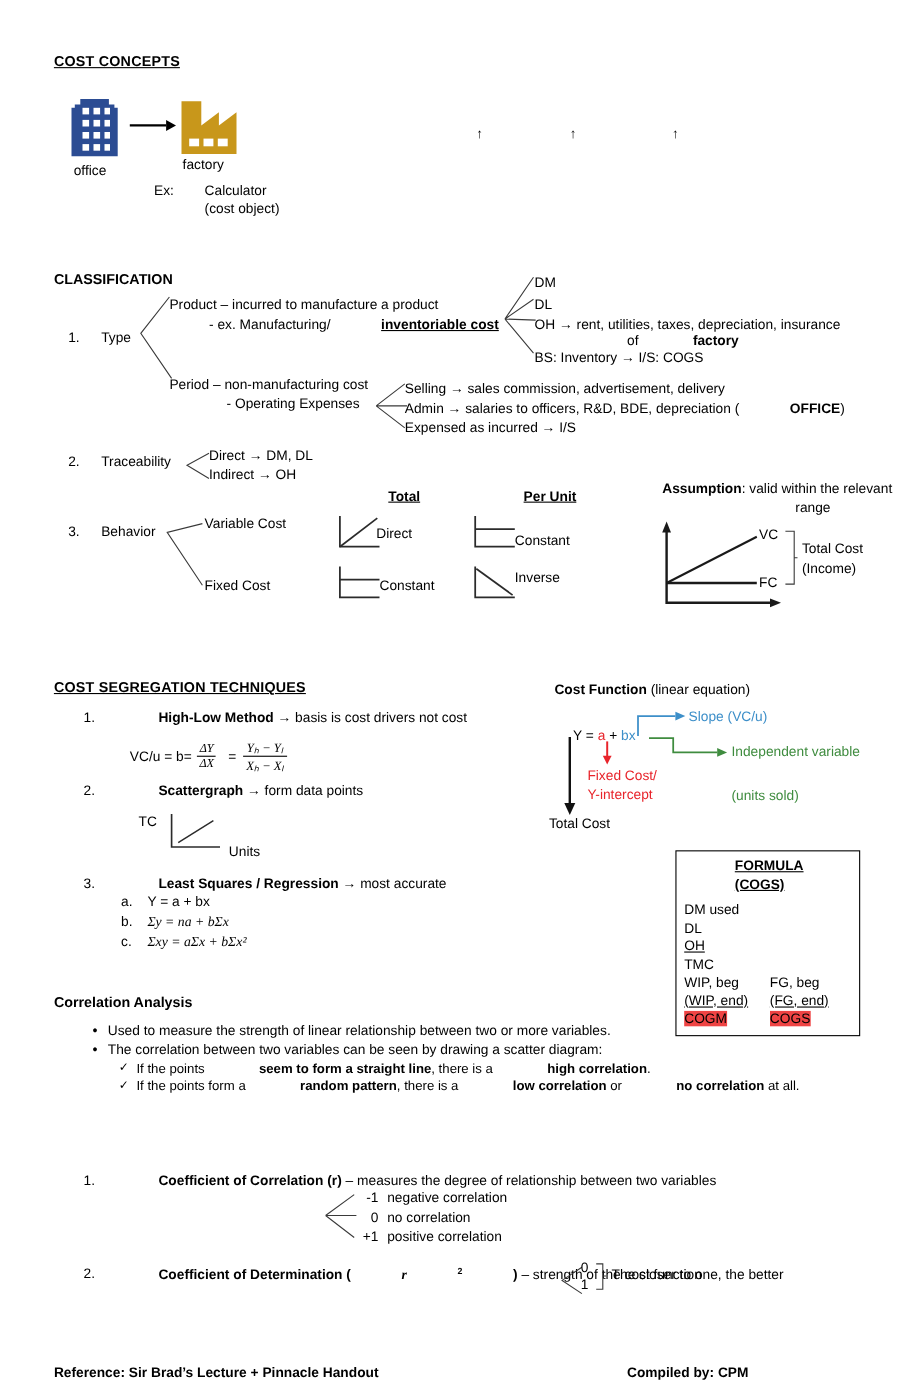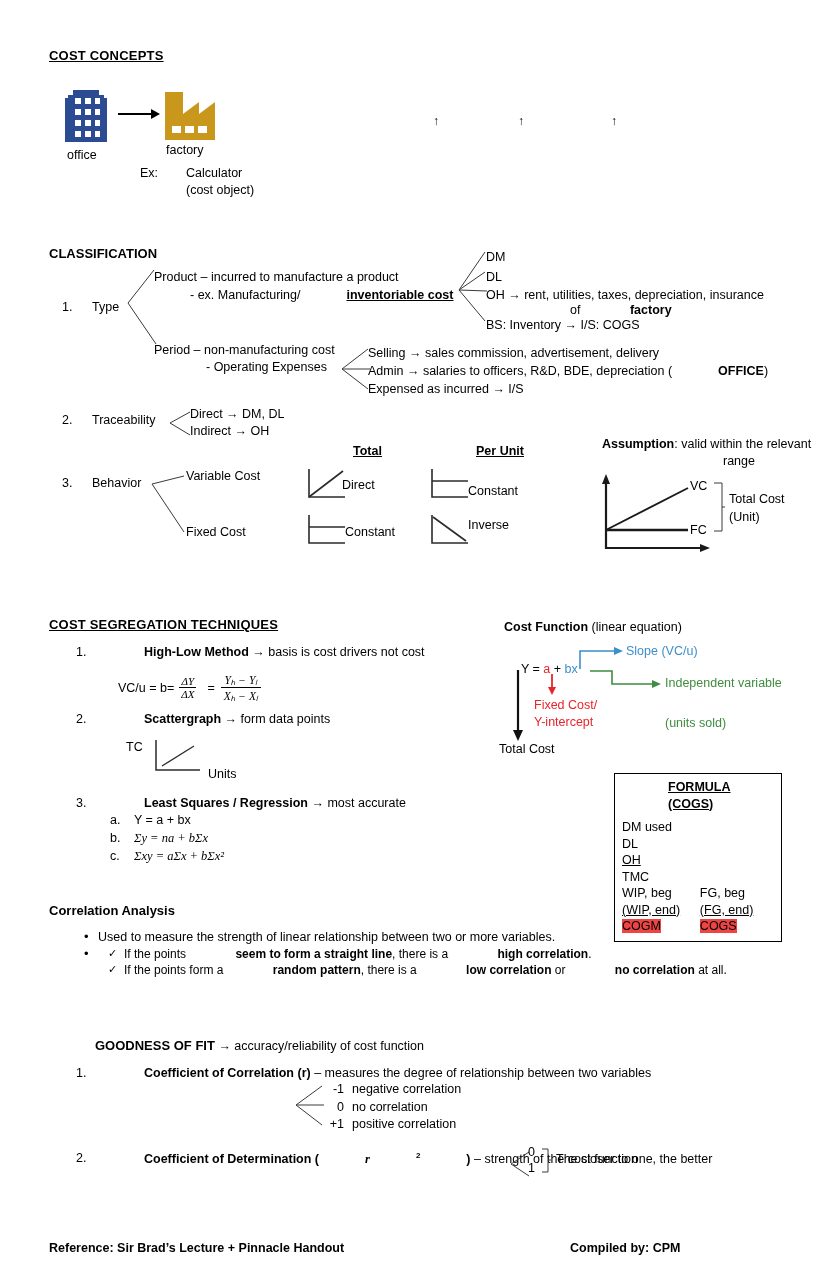--- a/index.html
+++ b/index.html
@@ -200,21 +200,21 @@
     </svg>
   </div>
   <div class="abs t" style="left:690px; top:479px;">VC</div>
   <div class="abs t" style="left:690px; top:523px;">FC</div>
   <div class="abs" style="left:712px; top:481px;">
     <svg width="14" height="54" viewBox="0 0 14 54">
       <path class="thin" d="M2 2 L10 2 L10 26 L13 26 M10 26 L10 50 L2 50"></path>
     </svg>
   </div>
   <div class="abs t" style="left:729px; top:492px;">Total Cost</div>
-  <div class="abs t" style="left:729px; top:510px;">(Unit)</div>
+  <div class="abs t" style="left:729px; top:510px;">(Income)</div>
 
   <div class="abs hdr" style="left:49px; top:617px;">COST SEGREGATION TECHNIQUES</div>
 
   <div class="abs t" style="left:76px; top:645px;">1.</div>
   <div class="abs t" style="left:98px; top:645px;"><span class="b">High-Low Method</span><span> → basis is cost drivers not cost</span></div>
 
   <div class="abs" style="left:118px; top:672px; display:flex; align-items:center; font-size:12.5px;">
     <span>VC/u = b=</span>
     <span style="display:inline-block; text-align:center; margin:0 5px;">
       <span style="display:block; font-size:11px; border-bottom:1px solid #000; padding:0 2px;" class="ital">ΔY</span>
@@ -318,29 +318,29 @@
         <span class="fb-col2"><span class="hl">COGS</span></span>
       </div>
   </div>
 
   <div class="abs hdr-nu" style="left:49px; top:903px;">Correlation Analysis</div>
 
   <div class="abs" style="left:80px; top:930px; width:660px;">
     <ul class="bul">
       <li>Used to measure the strength of linear relationship between two or more variables.</li>
       <li>
+        <span>The correlation between two variables can be seen by drawing a scatter diagram:</span>
         <ul class="chk">
           <li><span>If the points </span><span class="b">seem to form a straight line</span><span>, there is a </span><span class="b">high correlation</span><span>.</span></li>
           <li><span>If the points form a </span><span class="b">random pattern</span><span>, there is a </span><span class="b">low correlation</span><span> or </span><span class="b">no correlation</span><span> at all.</span></li>
         </ul>
       </li>
     </ul>
   </div>
 
-  <div class="abs t" style="left:49px; top:1038px;"><span class="b" style="font-size:13px;">GOODNESS OF FIT</span><span> → accuracy/reliability of cost function</span></div>
 
   <div class="abs t" style="left:76px; top:1066px;">1.</div>
   <div class="abs t" style="left:98px; top:1066px;"><span class="b">Coefficient of Correlation (r)</span><span> – measures the degree of relationship between two variables</span></div>
 
   <div class="abs" style="left:294px; top:1084px;">
     <svg width="30" height="46" viewBox="0 0 30 46">
       <path class="thin" d="M28 2 L2 21 M30 21 L2 21 M28 41 L2 21"></path>
     </svg>
   </div>
   <div class="abs t" style="left:322px; top:1082px; width:22px; text-align:right;">-1</div>

